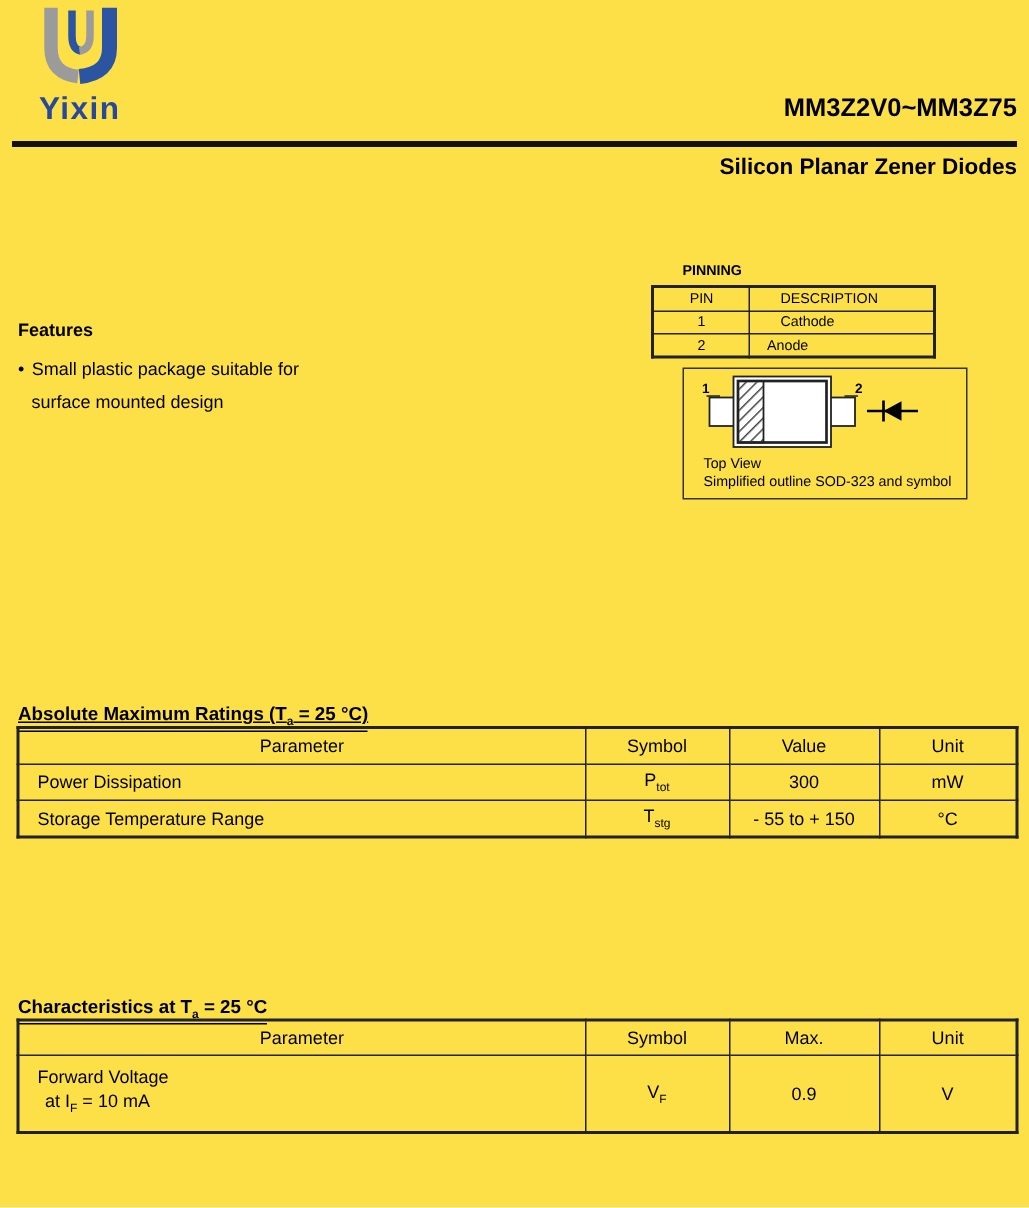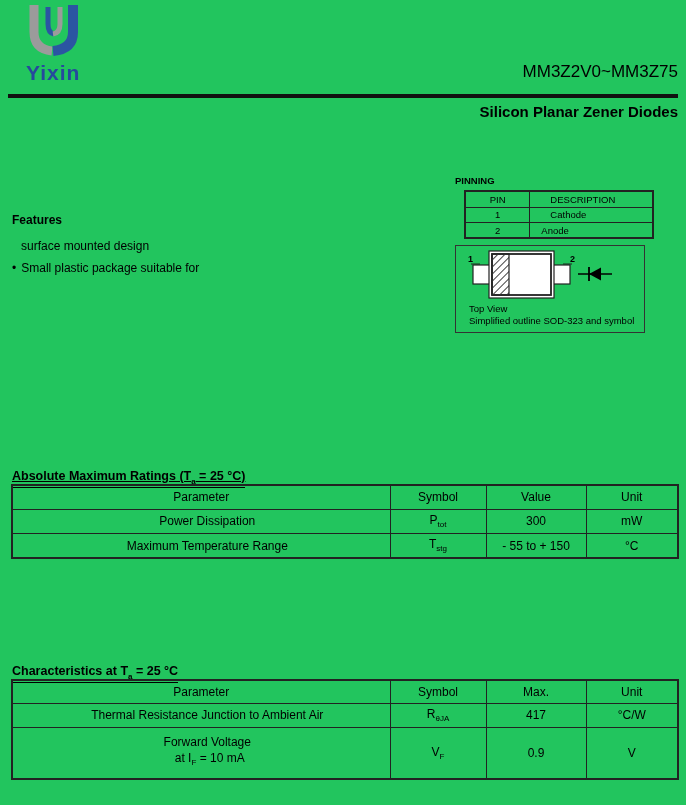--- a/index.html
+++ b/index.html
@@ -1,60 +1,60 @@
 <!DOCTYPE html>
 <html><head>
 <meta charset="utf-8">
 <style>
   * { margin:0; padding:0; box-sizing:border-box; }
   html,body { background:#ffffff; }
   .page {
-    position:relative; width:686px; height:805px; background:#22c55e;
+    position:relative; width:686px; height:805px; background:#fde047;
     font-family:"Liberation Sans", sans-serif; color:#000;
     overflow:hidden;
   }
   
   .logo-mark { position:absolute; left:26px; top:5px; }
   .brand { position:absolute; left:26px; top:61px; font-size:21px; font-weight:bold;
            color:#26499d; letter-spacing:1px; }
-  .part-number { position:absolute; right:8px; top:62px; font-size:17px; font-weight:normal; }
+  .part-number { position:absolute; right:8px; top:62px; font-size:17px; font-weight:bold; }
   .thick-rule { position:absolute; left:8px; top:94px; width:670px; height:4px; background:#111; }
   .subtitle { position:absolute; right:8px; top:103px; font-size:15px; font-weight:bold; }
 
   
   .features { position:absolute; left:12px; top:181px; width:330px; font-size:12px; }
   .features .ftitle { font-weight:bold; margin-bottom:9px;margin-top:32px; }
   .features .fline { line-height:21.5px; }
   .features .bullet { margin-right:5px; }
   .features .cont { padding-left:9px; }
 
   
   .pinning-title { position:absolute; left:455px; top:175px; font-size:9.5px; font-weight:bold; }
-  .pinning-table { position:absolute; left:464px; top:190px; width:190px;
+  .pinning-table { position:absolute; left:434px; top:190px; width:190px;
                    border-collapse:collapse; font-size:9.5px; }
   .pinning-table td { border:1px solid #222; height:15.5px; vertical-align:middle; }
   .pinning-table { border:2px solid #222; }
   .pinning-table .c-pin { width:66px; text-align:center; }
   .pinning-table .c-desc { width:124px; text-align:left; padding-left:20px; }
   .pinning-table tr.hdr td { height:16px; }
 
   
   .figure-box { position:absolute; left:455px; top:245px; width:190px; height:88px;
                 border:1.5px solid #333; }
 
   
   .sec-heading { position:absolute; font-size:12.5px; font-weight:bold;
                  border-bottom:1.5px solid #000; padding-bottom:1px; }
   .sec-heading sub, .sym sub, .p2 sub { font-size:8px; }
 
   
   table.data { position:absolute; left:11px; width:666px; border-collapse:collapse;
                font-size:12px; table-layout:fixed; border:2px solid #222; }
   table.data td { border:1px solid #222; vertical-align:middle; }
-  table.data .param { text-align:center; padding-left:12px; }
+  table.data .param { text-align:left; padding-left:12px; }
   table.data .ctr { text-align:center; }
   .abs-table tr { height:24.5px; }
   .abs-table tr.hdr { height:24px; }
   .char-table tr.hdr { height:23px; }
   .char-table tr.r1 { height:24px; }
   .char-table tr.r2 { height:52px; }
   .p2 { padding-left:5px; line-height:16px; }
   .pl1 { line-height:16px; }
 </style>
 </head>
@@ -70,22 +70,22 @@
       <path d="M34 2 V19 Q34 28 27 29" stroke="#9b9b9b" stroke-width="5" fill="none"></path>
     </svg>
   </div>
   <div class="brand">Yixin</div>
   <div class="part-number">MM3Z2V0~MM3Z75</div>
   <div class="thick-rule"></div>
   <div class="subtitle">Silicon Planar Zener Diodes</div>
 
   <div class="features">
     <div class="ftitle">Features</div>
+    <div class="fline"><span class="bullet">•</span><span>Small plastic package suitable for</span></div>
     <div class="fline cont"><span>surface mounted design</span></div>
-    <div class="fline"><span class="bullet">•</span><span>Small plastic package suitable for</span></div>
   </div>
 
   <div class="pinning-title">PINNING</div>
   <table class="pinning-table">
     <tbody>
         <tr class="hdr">
       <td class="c-pin">PIN</td>
       <td class="c-desc">DESCRIPTION</td>
     </tr>
     <tr>
@@ -145,21 +145,21 @@
       <td class="ctr">Value</td>
       <td class="ctr">Unit</td>
     </tr>
     <tr>
       <td class="param">Power Dissipation</td>
       <td class="ctr sym"><span>P</span><sub>tot</sub></td>
       <td class="ctr">300</td>
       <td class="ctr">mW</td>
     </tr>
     <tr>
-      <td class="param">Maximum Temperature Range</td>
+      <td class="param">Storage Temperature Range</td>
       <td class="ctr sym"><span>T</span><sub>stg</sub></td>
       <td class="ctr">- 55 to + 150</td>
       <td class="ctr">°C</td>
     </tr>
   </tbody>
     </table>
 
   <div class="sec-heading" style="left:12px; top:664px;text-align:center;"><span>Characteristics at T</span><sub>a</sub><span> = 25 °C</span></div>
 
   <table class="data char-table" style="top:679px;">
@@ -169,26 +169,20 @@
         <col style="width:100px">
         <col style="width:92px">
       </colgroup>
     <tbody>
         <tr class="hdr">
       <td class="ctr">Parameter</td>
       <td class="ctr">Symbol</td>
       <td class="ctr">Max.</td>
       <td class="ctr">Unit</td>
     </tr>
-    <tr class="r1">
-      <td class="param">Thermal Resistance Junction to Ambient Air</td>
-      <td class="ctr sym"><span>R</span><sub>θJA</sub></td>
-      <td class="ctr">417</td>
-      <td class="ctr">°C/W</td>
-    </tr>
     <tr class="r2">
       <td class="param">
         <div class="pl1">Forward Voltage</div>
         <div class="p2"><span>at I</span><sub>F</sub><span> = 10 mA</span></div>
       </td>
       <td class="ctr sym"><span>V</span><sub>F</sub></td>
       <td class="ctr">0.9</td>
       <td class="ctr">V</td>
     </tr>
   </tbody>

